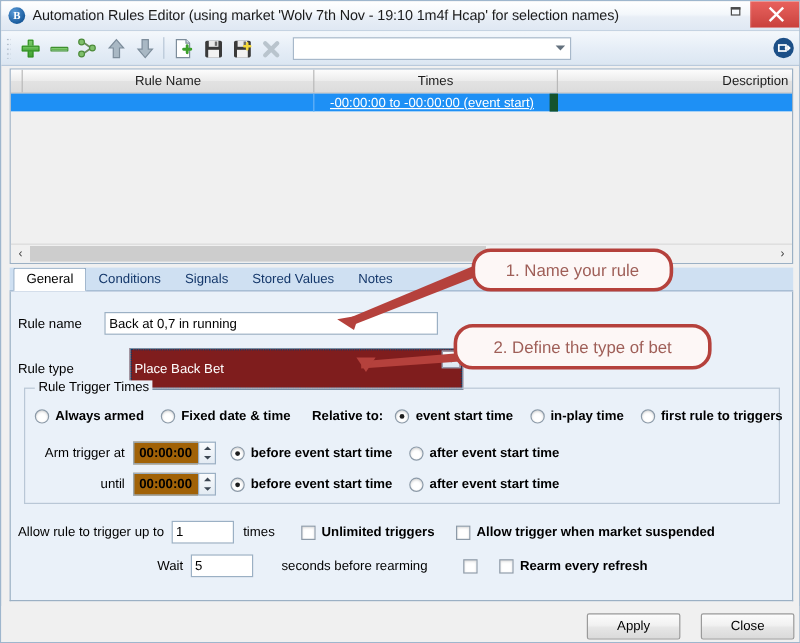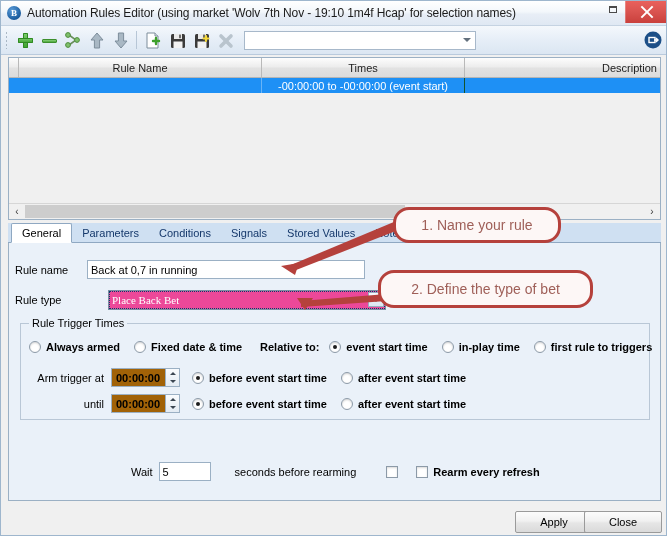--- a/index.html
+++ b/index.html
@@ -211,21 +211,21 @@
     display: flex;
     align-items: center;
     justify-content: center;
     font-size: 11px;
     height: 15px;
     white-space: nowrap;
     overflow: hidden;
   }
   .lr-cell.c0 { width: 10px; }
   .lr-cell.c1 { width: 243px; border-right: 1px solid #69b4f7; }
-  .lr-cell.c2 { width: 203px; border-right: 1px solid #14532d; }
+  .lr-cell.c2 { width: 203px; border-right: 7px solid #14532d; text-decoration: underline; }
   .lr-cell.c3 { width: 195px; }
   .list-body-fill { height: 111px; background: #f0f0f0; }
   .hscroll {
     position: absolute;
     left: 0; bottom: 0;
     width: 651px; height: 16px;
     background: #f0f0f0;
     border-top: 1px solid #d6d6d6;
     display: flex;
     align-items: center;
@@ -298,33 +298,32 @@
     box-sizing: border-box;
     font-size: 11px;
     font-family: "Liberation Sans", sans-serif;
     color: #000;
     padding: 0 3px;
     display: flex;
     align-items: center;
     height: 19px;
   }
   .combo-sel {
-    background: #ec4899;
+    background: #7f1d1d;
     color: #ffffff;
     border: 1px solid #7a8ea3;
     box-sizing: border-box;
-    height: 20px;
+    height: 35px;
     display: flex;
     align-items: center;
     padding: 0 3px;
     font-size: 11px;
     position: relative;
     outline: 1px dotted #0b3d6b;
     outline-offset: -2px;
-    font-family: Liberation Serif, serif;
   }
   .combo-sel .cbtn {
     position: absolute;
     right: 1px; top: 1px;
     width: 16px; height: 15px;
     background: linear-gradient(to bottom, #f6f9fc, #dce6f1);
     border: 1px solid #98acc0;
     box-sizing: border-box;
     display: flex; align-items: center; justify-content: center;
   }
@@ -581,21 +580,20 @@
       <div class="hs-arrow">‹</div>
       <div class="hs-track">
         <div class="hs-thumb"></div>
       </div>
       <div class="hs-arrow">›</div>
     </div>
   </div>
 
   <div class="tabstrip">
     <div class="tab active">General</div>
-    <div class="tab">Parameters</div>
     <div class="tab">Conditions</div>
     <div class="tab">Signals</div>
     <div class="tab">Stored Values</div>
     <div class="tab">Notes</div>
   </div>
 
   <div class="tabbody">
 
     <div class="field-row" style="left:6px; top:17px;">
       <span class="field-label" style="width:72px;">Rule name</span>
@@ -653,33 +651,42 @@
             <i class="dn"></i>
           </span>
         </span>
         <span class="radio on" style="margin-left:12px;"></span>
         <span class="rlabel">before event start time</span>
         <span class="radio"></span>
         <span class="rlabel">after event start time</span>
       </div>
     </div>
 
+    <div class="field-row" style="left:6px; top:191px;">
+      <span class="field-label">Allow rule to trigger up to</span>
+      <span class="inp" style="width:52px; margin-left:6px;">1</span>
+      <span class="field-label" style="margin-left:8px;">times</span>
+      <span class="chk" style="margin-left:22px;"></span>
+      <span class="rlabel">Unlimited triggers</span>
+      <span class="chk" style="margin-left:4px;"></span>
+      <span class="rlabel">Allow trigger when market suspended</span>
+    </div>
 
     <div class="field-row" style="left:122px; top:219px;">
       <span class="field-label">Wait</span>
       <span class="inp" style="width:52px; margin-left:6px;">5</span>
       <span class="field-label" style="margin-left:24px;">seconds before rearming</span>
       <span class="chk" style="margin-left:30px;"></span>
       <span class="chk" style="margin-left:18px;"></span>
       <span class="rlabel">Rearm every refresh</span>
     </div>
   </div>
 
   <div class="btnbar">
-    <div class="pbtn" style="left:514px;">Apply</div>
+    <div class="pbtn" style="left:488px;">Apply</div>
     <div class="pbtn" style="left:583px;">Close</div>
   </div>
 
   <svg class="anno-svg">
     <g fill="#b5413c">
 
       <path d="M400,218 L285,266 L290,271 L405,226 Z"></path>
       <path d="M280,265 L298,262 L294,274 Z"></path>
 
       <path d="M398,292 L300,300 L300,306 L400,299 Z"></path>

